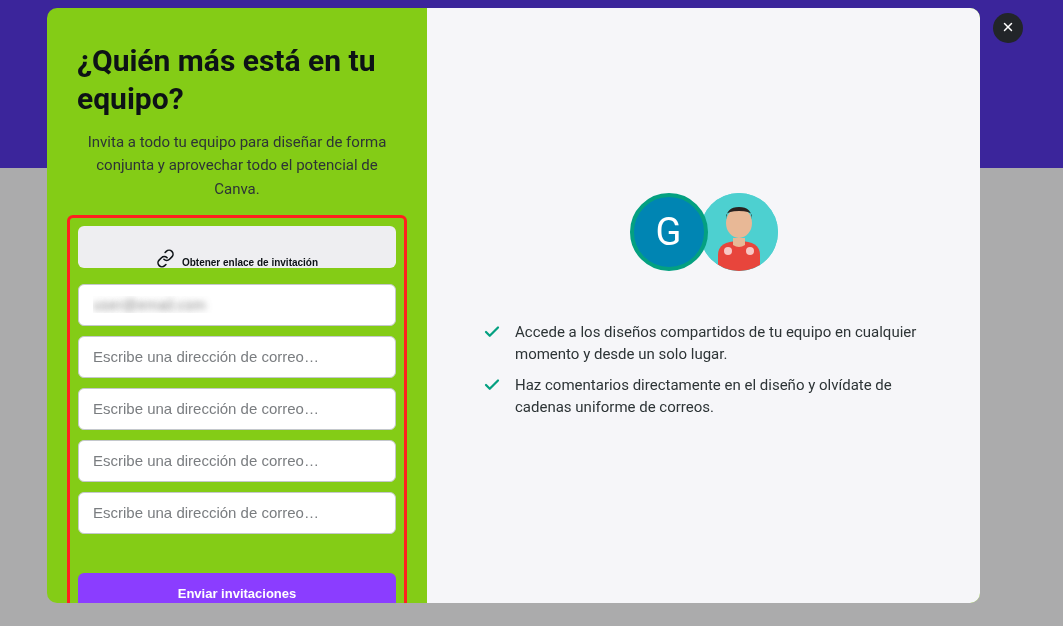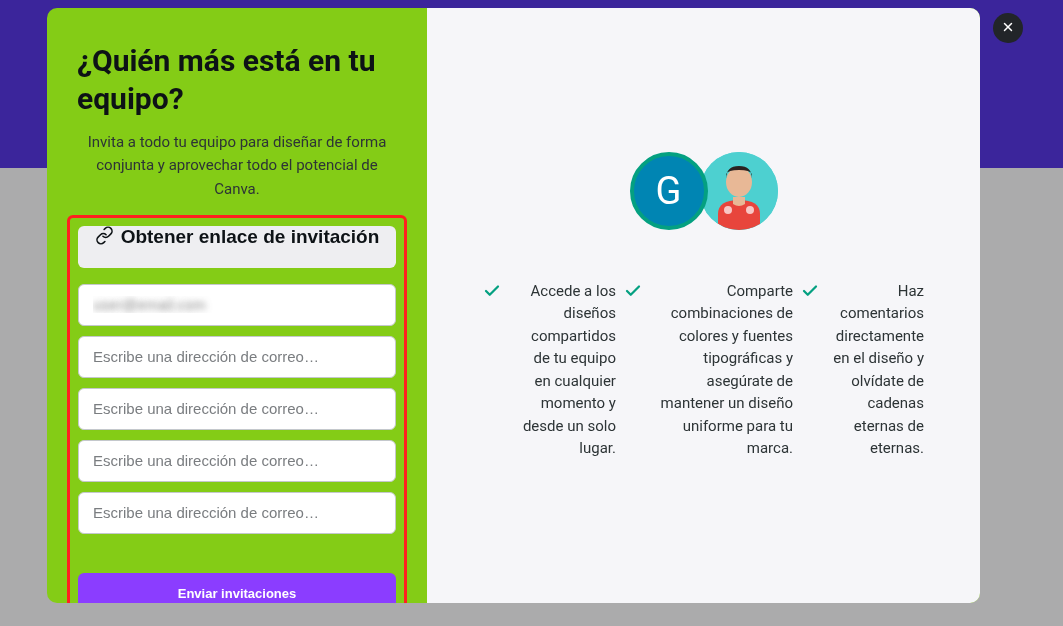--- a/index.html
+++ b/index.html
@@ -76,25 +76,25 @@
       padding: 8px;
       margin-left: -10px;
       margin-right: -10px;
     }
     .get-link-btn {
       width: 100%;
       height: 42px;
       background: #eeeef1;
       border: none;
       border-radius: 6px;
-      font-size: 19px;
+      font-size: 10px;
       font-weight: 600;
       color: #0d1216;
       display: flex;
-      align-items: flex-start;
+      align-items: flex-end;
       justify-content: center;
       gap: 7px;
       cursor: pointer;
       margin-bottom: 16px;
     }
     .link-icon svg {
       display: block;
     }
     .email-input {
       width: 100%;
@@ -163,23 +163,22 @@
       z-index: 1;
       overflow: hidden;
     }
     .person-svg {
       width: 100%;
       height: 100%;
     }
     .benefits {
       width: 100%;
       display: flex;
-      flex-direction: row;
+      flex-direction: column;
       gap: 8px;
-      text-align: right;
     }
     .benefit {
       display: flex;
       align-items: flex-start;
       gap: 14px;
     }
     .check-icon {
       flex-shrink: 0;
       margin-top: 2px;
     }
@@ -260,29 +259,21 @@
             </svg>
         </span>
         <span class="benefit-text">Accede a los diseños compartidos de tu equipo en cualquier momento y desde un solo lugar.</span>
       </div>
       <div class="benefit">
         <span class="check-icon">
           <svg width="18" height="18" viewBox="0 0 24 24" fill="none" stroke="#04a081" stroke-width="3" stroke-linecap="round" stroke-linejoin="round">
               <polyline points="20 6 9 17 4 12"></polyline>
             </svg>
         </span>
-        <span class="benefit-text">Comparte combinaciones de colores y fuentes tipográficas y asegúrate de mantener un diseño uniforme para tu marca.</span>
-      </div>
-      <div class="benefit">
-        <span class="check-icon">
-          <svg width="18" height="18" viewBox="0 0 24 24" fill="none" stroke="#04a081" stroke-width="3" stroke-linecap="round" stroke-linejoin="round">
-              <polyline points="20 6 9 17 4 12"></polyline>
-            </svg>
-        </span>
-        <span class="benefit-text">Haz comentarios directamente en el diseño y olvídate de cadenas eternas de eternas.</span>
+        <span class="benefit-text">Haz comentarios directamente en el diseño y olvídate de cadenas uniforme de correos.</span>
       </div>
     </div>
   </div>
 </div>
 
 <button class="close-btn">
   <span>
     <svg width="14" height="14" viewBox="0 0 24 24" fill="none" stroke="#fff" stroke-width="2.5" stroke-linecap="round">
         <line x1="18" y1="6" x2="6" y2="18"></line>
         <line x1="6" y1="6" x2="18" y2="18"></line>

